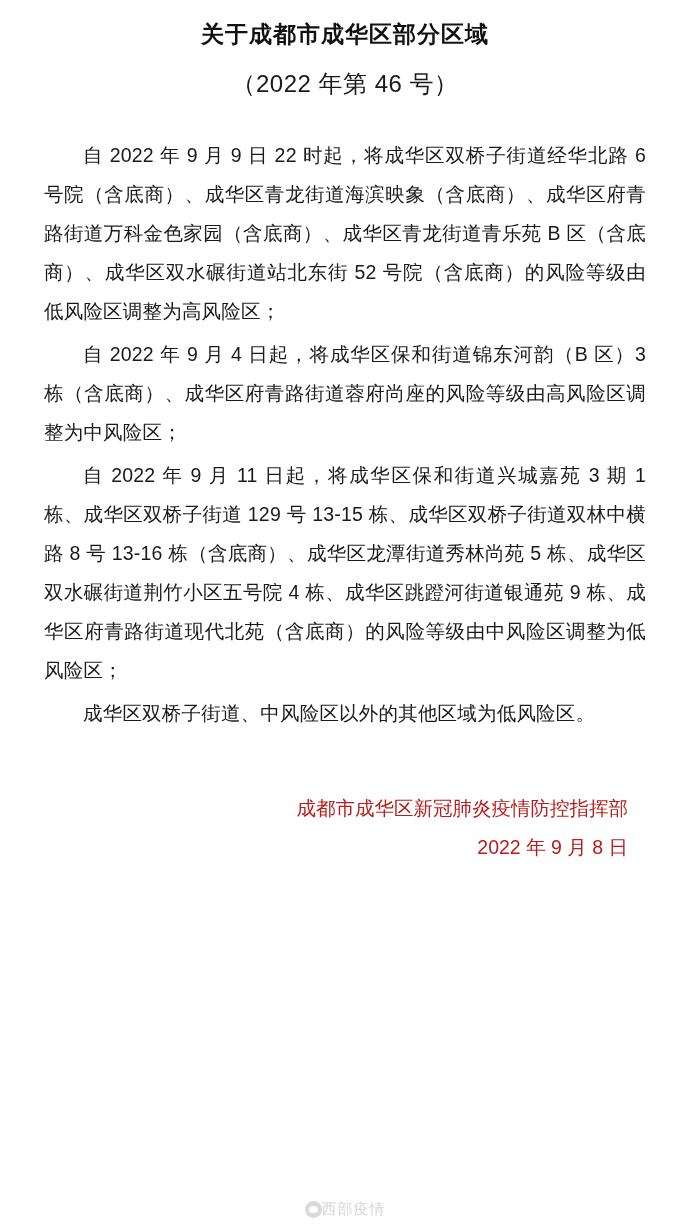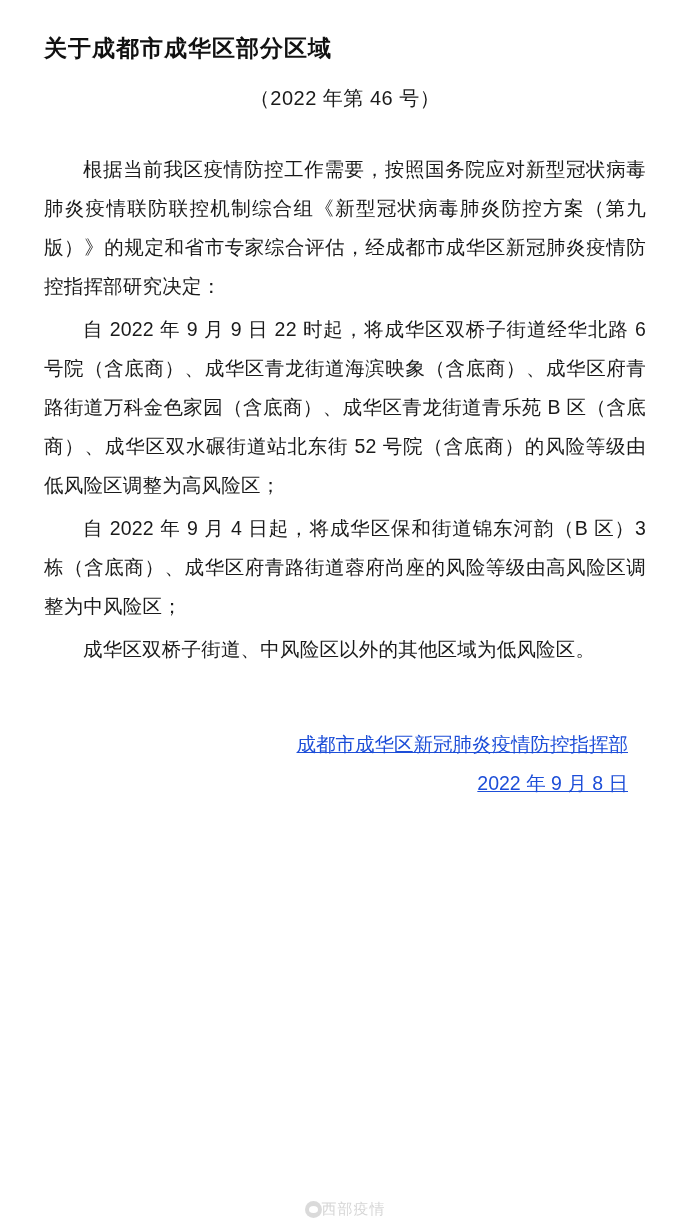--- a/index.html
+++ b/index.html
@@ -17,33 +17,33 @@
   }
   .page {
     width: 690px;
     height: 1227px;
     box-sizing: border-box;
     padding: 0 44px;
     position: relative;
     background: #fff;
   }
   .title-block {
-    padding-top: 26px;
-    text-align: left;
+    padding-top: 12px;
+    text-align: center;
   }
   .title-line {
     font-size: 23px;
     font-weight: bold;
     line-height: 44px;
     letter-spacing: 1px;
     color: #111;
   }
   .doc-number {
     text-align: center;
-    font-size: 20px;
+    font-size: 24px;
     line-height: 44px;
     margin-top: 6px;
     color: #1a1a1a;
     letter-spacing: 0.5px;
   }
   .body-block {
     margin-top: 30px;
   }
   .para {
     font-size: 19.5px;
@@ -56,22 +56,21 @@
     letter-spacing: 0.2px;
   }
   .signature {
     margin-top: 56px;
     text-align: right;
     padding-right: 18px;
   }
   .sig-line {
     font-size: 19.5px;
     line-height: 39px;
-    color: #1d4ed8;
-    text-decoration: underline;
+    color: #b91c1c;
   }
   .watermark {
     position: absolute;
     left: 0;
     right: 0;
     bottom: 8px;
     display: flex;
     align-items: center;
     justify-content: center;
     gap: 0;
@@ -106,23 +105,23 @@
 
 <div class="page">
 
   <div class="title-block">
     <div class="title-line">关于成都市成华区部分区域</div>
   </div>
 
   <div class="doc-number">（2022 年第 46 号）</div>
 
   <div class="body-block">
-    <p class="para">根据当前我区疫情防控工作需要，按照国务院应对新型冠状病毒肺炎疫情联防联控机制综合组《新型冠状病毒肺炎防控方案（第九版）》的规定和省市专家综合评估，经成都市成华区新冠肺炎疫情防控指挥部研究决定：</p>
     <p class="para">自 2022 年 9 月 9 日 22 时起，将成华区双桥子街道经华北路 6 号院（含底商）、成华区青龙街道海滨映象（含底商）、成华区府青路街道万科金色家园（含底商）、成华区青龙街道青乐苑 B 区（含底商）、成华区双水碾街道站北东街 52 号院（含底商）的风险等级由低风险区调整为高风险区；</p>
     <p class="para">自 2022 年 9 月 4 日起，将成华区保和街道锦东河韵（B 区）3 栋（含底商）、成华区府青路街道蓉府尚座的风险等级由高风险区调整为中风险区；</p>
+    <p class="para">自 2022 年 9 月 11 日起，将成华区保和街道兴城嘉苑 3 期 1 栋、成华区双桥子街道 129 号 13-15 栋、成华区双桥子街道双林中横路 8 号 13-16 栋（含底商）、成华区龙潭街道秀林尚苑 5 栋、成华区双水碾街道荆竹小区五号院 4 栋、成华区跳蹬河街道银通苑 9 栋、成华区府青路街道现代北苑（含底商）的风险等级由中风险区调整为低风险区；</p>
     <p class="para">成华区双桥子街道、中风险区以外的其他区域为低风险区。</p>
   </div>
 
   <div class="signature">
     <div class="sig-line">成都市成华区新冠肺炎疫情防控指挥部</div>
     <div class="sig-line">2022 年 9 月 8 日</div>
   </div>
 
   <div class="watermark">
     <span class="weibo-mark"></span>

